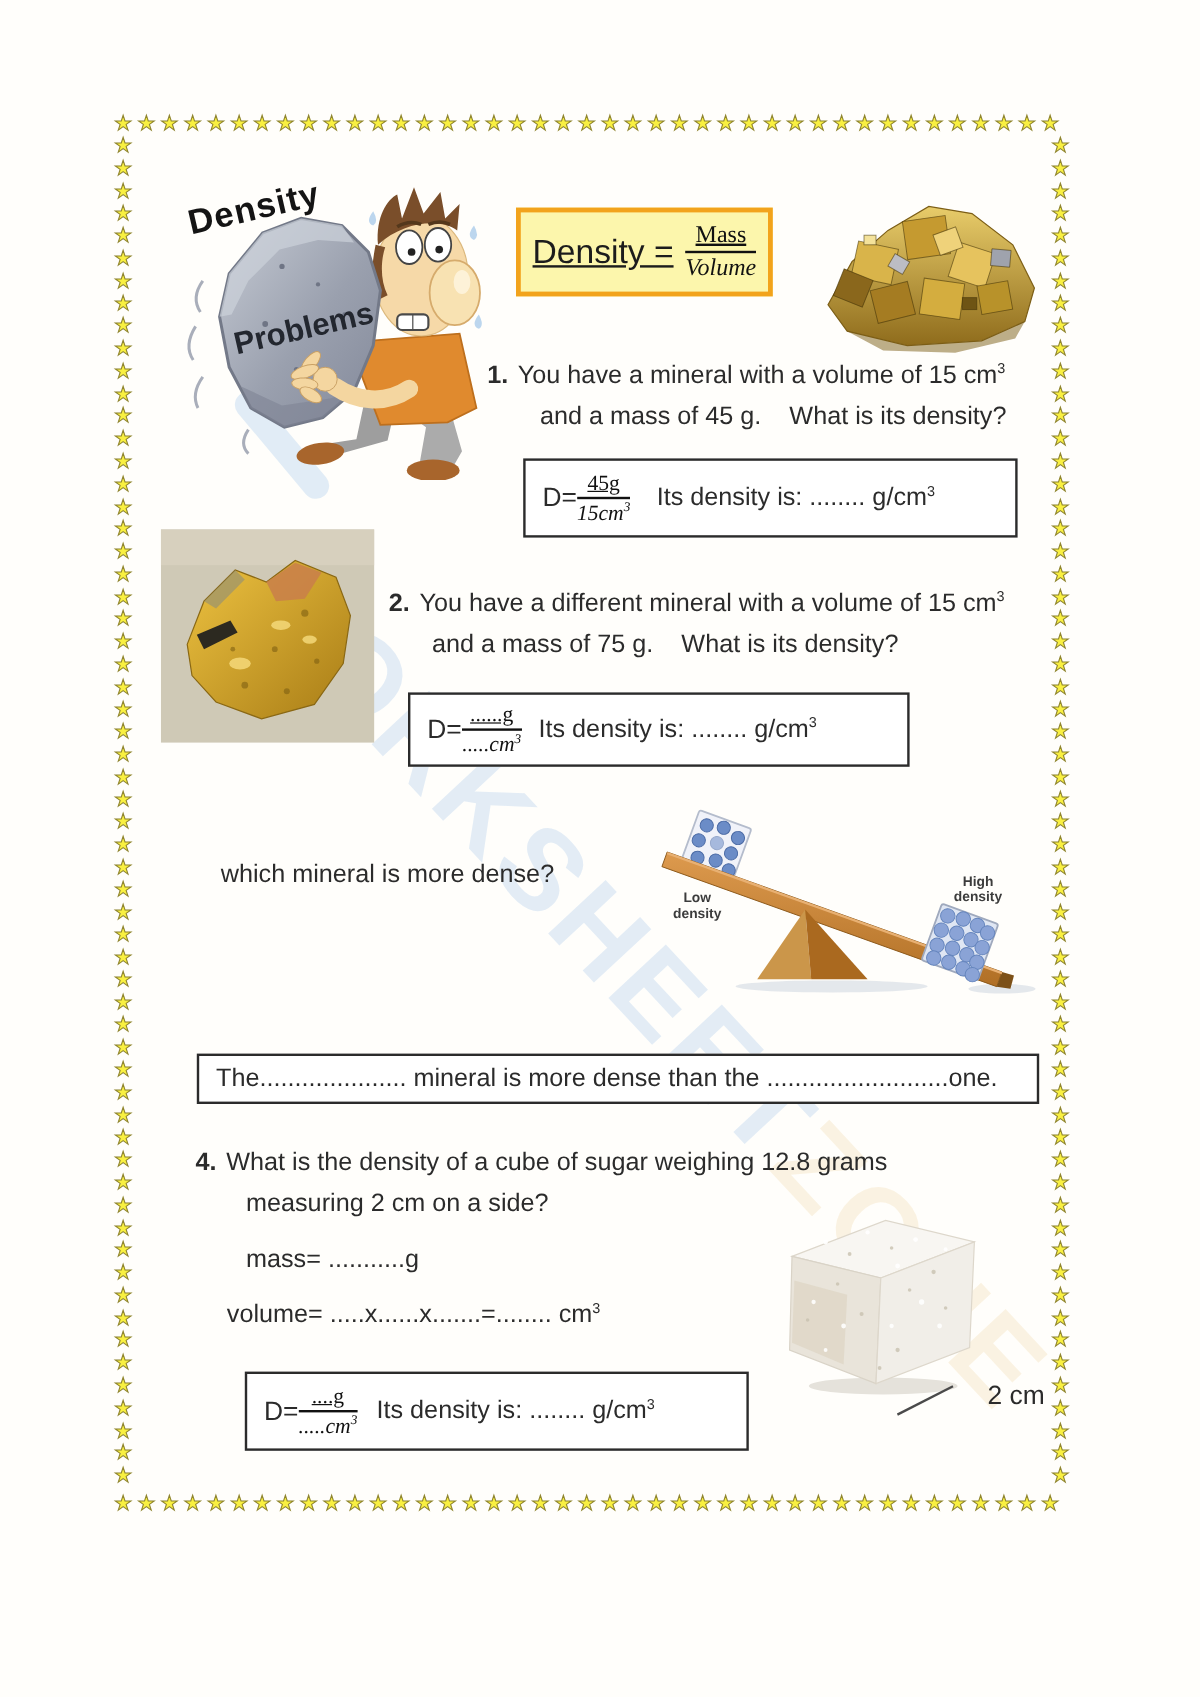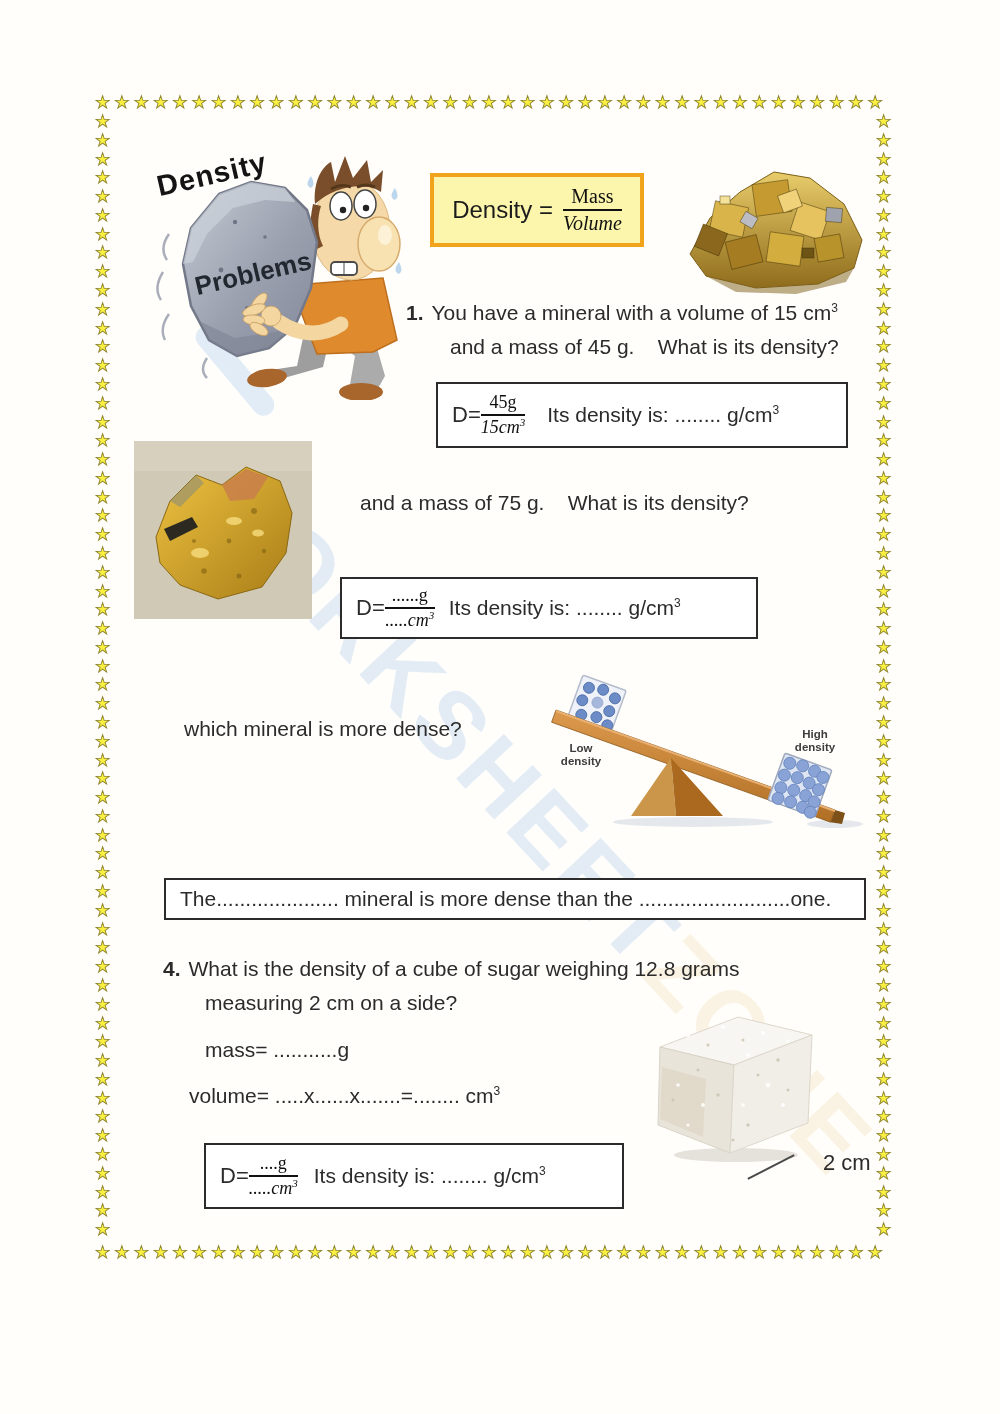--- a/index.html
+++ b/index.html
@@ -21,23 +21,23 @@
   .wm-gold{color:#f0d6a4;}
   .blue-streak{position:absolute;left:180px;top:360px;width:110px;height:22px;background:#bcd6ef;
                opacity:.45;border-radius:12px;transform:rotate(50deg);z-index:0;}
   
   .density-title{position:absolute;left:156px;top:158px;font-size:29px;font-weight:bold;color:#141414;
                  transform:rotate(-13deg);letter-spacing:1px;z-index:2;}
   .cartoon{position:absolute;left:145px;top:142px;z-index:1;}
   
   .formula-box{position:absolute;left:430px;top:173px;width:206px;height:66px;background:#fcf6ac;
                border:4px solid #f2a31c;display:flex;align-items:center;justify-content:center;gap:10px;z-index:1;}
-  .formula-label{font-size:24px;color:#1c1c1c;}
+  .formula-label{font-size:28px;color:#1c1c1c;text-decoration:underline;}
   .frac{display:inline-block;text-align:center;font-family:"Liberation Serif",serif;font-size:19px;color:#111;vertical-align:middle;}
-  .frac .top{display:block;border-bottom:2px solid #111;padding:0 7px 1px;}
+  .frac .top{display:block;border-bottom:2px solid #111;padding:0 7px 1px;text-decoration:underline;}
   .frac .bot{display:block;font-style:italic;padding-top:1px;}
   .frac sup{font-size:11px;}
   
   .q-block{position:absolute;font-size:21px;line-height:34px;z-index:1;}
   .q-line{white-space:pre-wrap;}
   .q-num{font-weight:bold;margin-right:8px;}
   sup{font-size:12px;line-height:0;}
   .ans-box{position:absolute;border:2px solid #2b2b2b;background:#fff;display:flex;align-items:center;
            padding:0 14px;z-index:1;}
   .d-label{font-size:22px;}
@@ -398,20 +398,21 @@
         <circle cx="105" cy="135" r="2.5"></circle>
     </g>
     <g fill="#f7dc7e" opacity="0.8">
       <ellipse cx="66" cy="112" rx="9" ry="5"></ellipse>
         <ellipse cx="100" cy="80" rx="8" ry="4"></ellipse>
         <ellipse cx="124" cy="92" rx="6" ry="3.5"></ellipse>
     </g>
   </svg>
 
   <div class="q-block" style="left:324px;top:486px;">
+    <div class="q-line"><span class="q-num">2.</span><span>You have a different mineral with a volume of 15 cm</span><sup>3</sup></div>
     <div class="q-line" style="margin-left:36px;">and a mass of 75 g.    What is its density?</div>
   </div>
 
   <div class="ans-box" style="left:340px;top:577px;width:386px;height:58px;">
     <span class="d-label">D=</span>
     <span class="frac" style="font-size:18px;">
       <span class="top">......g</span>
       <span class="bot"><span>.....cm</span><sup>3</sup></span>
     </span>
     <span class="ans-text" style="margin-left:14px;"><span>Its density is: ........ g/cm</span><sup>3</sup></span>

